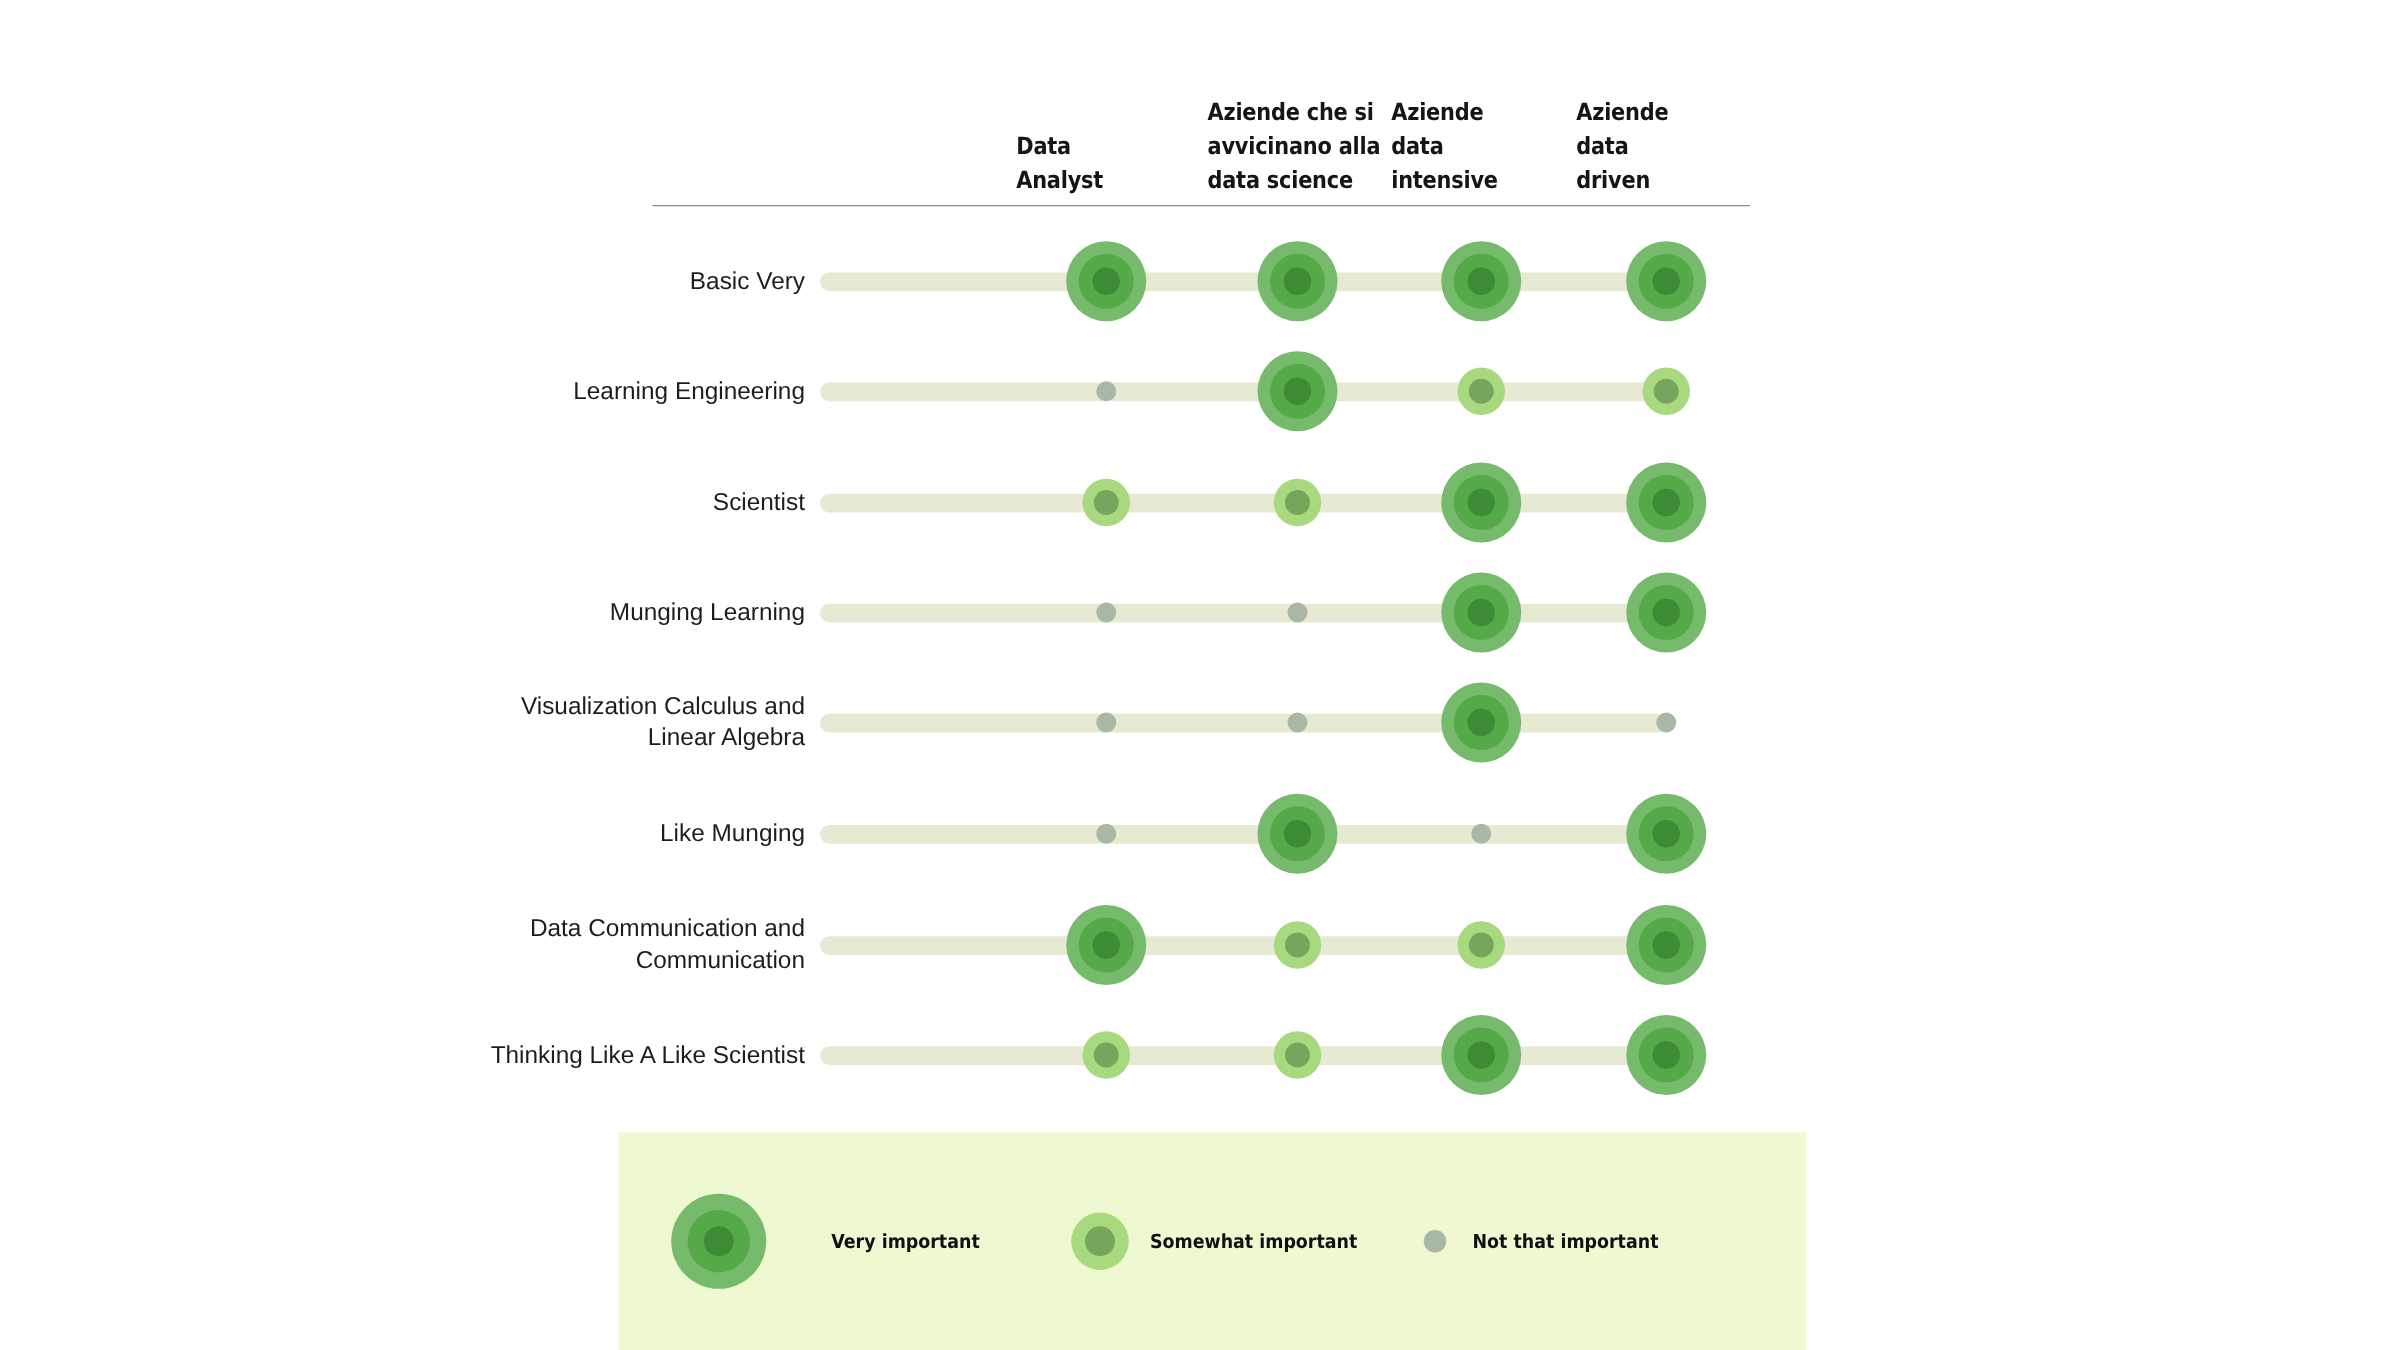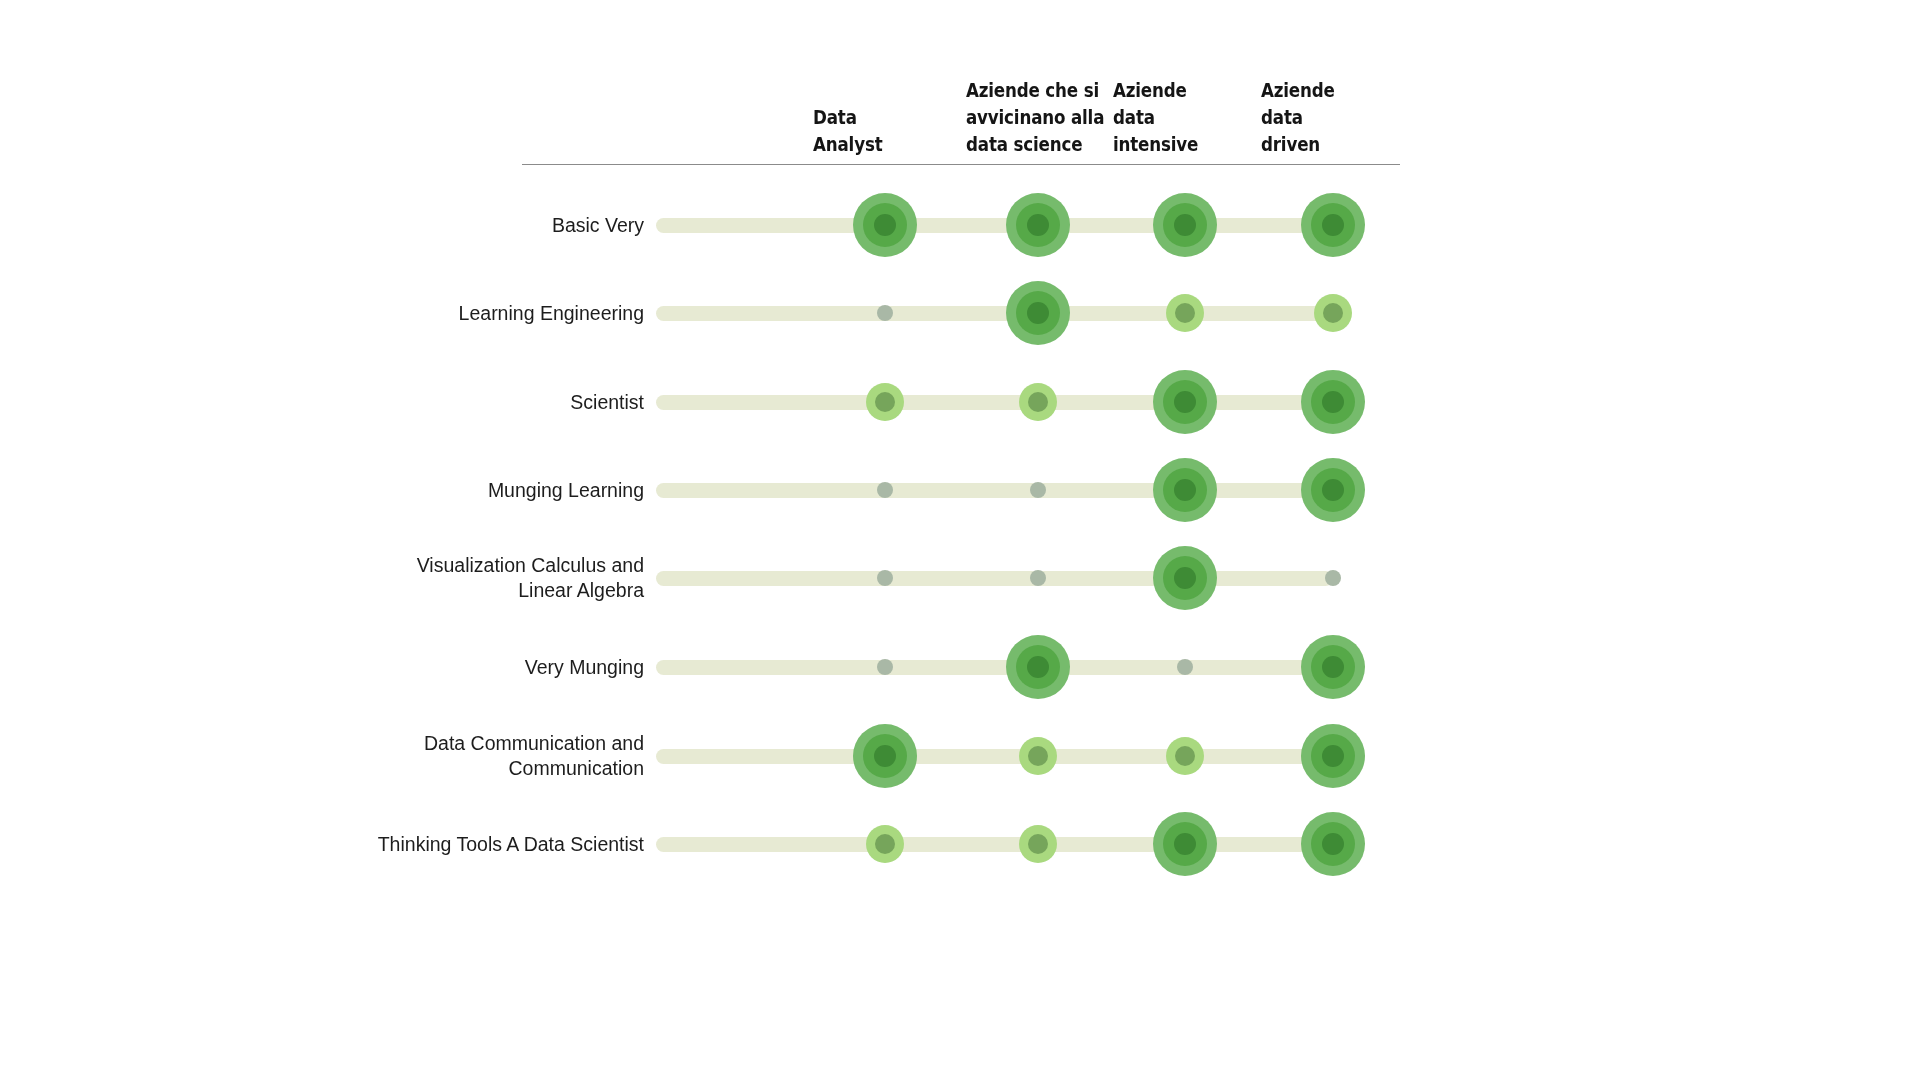--- a/index.html
+++ b/index.html
@@ -228,21 +228,21 @@
         <div style="position: absolute; left: 1185px; top: 0px; width: 0px; height: 0px;">
           <div class="bubble" style="height: 64px; width: 64px; background: rgb(118, 187, 108); left: 50%; top: 50%;"></div>
           <div class="bubble" style="height: 44px; width: 44px; background: rgb(86, 169, 72); left: 50%; top: 50%;"></div>
           <div class="bubble" style="height: 22px; width: 22px; background: rgb(62, 139, 53); left: 50%; top: 50%;"></div>
         </div>
         <div style="position: absolute; left: 1333px; top: 0px; width: 0px; height: 0px;">
           <div class="bubble" style="height: 16px; width: 16px; background: rgb(169, 184, 166); left: 50%; top: 50%;"></div>
         </div>
       </div>
       <div class="row" style="top: 667px;">
-        <div class="row-label" style="top: -12.5px;">Very Munging</div>
+        <div class="row-label" style="top: -12.5px;">Like Munging</div>
         <div class="track" style="left: 656px; width: 677px; top: -7.5px;"></div>
         <div style="position: absolute; left: 885px; top: 0px; width: 0px; height: 0px;">
           <div class="bubble" style="height: 16px; width: 16px; background: rgb(169, 184, 166); left: 50%; top: 50%;"></div>
         </div>
         <div style="position: absolute; left: 1038px; top: 0px; width: 0px; height: 0px;">
           <div class="bubble" style="height: 64px; width: 64px; background: rgb(118, 187, 108); left: 50%; top: 50%;"></div>
           <div class="bubble" style="height: 44px; width: 44px; background: rgb(86, 169, 72); left: 50%; top: 50%;"></div>
           <div class="bubble" style="height: 22px; width: 22px; background: rgb(62, 139, 53); left: 50%; top: 50%;"></div>
         </div>
         <div style="position: absolute; left: 1185px; top: 0px; width: 0px; height: 0px;">
@@ -271,21 +271,21 @@
           <div class="bubble" style="height: 38px; width: 38px; background: rgb(169, 217, 127); left: 50%; top: 50%;"></div>
           <div class="bubble" style="height: 20px; width: 20px; background: rgb(118, 165, 91); left: 50%; top: 50%;"></div>
         </div>
         <div style="position: absolute; left: 1333px; top: 0px; width: 0px; height: 0px;">
           <div class="bubble" style="height: 64px; width: 64px; background: rgb(118, 187, 108); left: 50%; top: 50%;"></div>
           <div class="bubble" style="height: 44px; width: 44px; background: rgb(86, 169, 72); left: 50%; top: 50%;"></div>
           <div class="bubble" style="height: 22px; width: 22px; background: rgb(62, 139, 53); left: 50%; top: 50%;"></div>
         </div>
       </div>
       <div class="row" style="top: 844px;">
-        <div class="row-label" style="top: -12.5px;">Thinking Tools A Data Scientist</div>
+        <div class="row-label" style="top: -12.5px;">Thinking Like A Like Scientist</div>
         <div class="track" style="left: 656px; width: 677px; top: -7.5px;"></div>
         <div style="position: absolute; left: 885px; top: 0px; width: 0px; height: 0px;">
           <div class="bubble" style="height: 38px; width: 38px; background: rgb(169, 217, 127); left: 50%; top: 50%;"></div>
           <div class="bubble" style="height: 20px; width: 20px; background: rgb(118, 165, 91); left: 50%; top: 50%;"></div>
         </div>
         <div style="position: absolute; left: 1038px; top: 0px; width: 0px; height: 0px;">
           <div class="bubble" style="height: 38px; width: 38px; background: rgb(169, 217, 127); left: 50%; top: 50%;"></div>
           <div class="bubble" style="height: 20px; width: 20px; background: rgb(118, 165, 91); left: 50%; top: 50%;"></div>
         </div>
         <div style="position: absolute; left: 1185px; top: 0px; width: 0px; height: 0px;">
@@ -294,14 +294,37 @@
           <div class="bubble" style="height: 22px; width: 22px; background: rgb(62, 139, 53); left: 50%; top: 50%;"></div>
         </div>
         <div style="position: absolute; left: 1333px; top: 0px; width: 0px; height: 0px;">
           <div class="bubble" style="height: 64px; width: 64px; background: rgb(118, 187, 108); left: 50%; top: 50%;"></div>
           <div class="bubble" style="height: 44px; width: 44px; background: rgb(86, 169, 72); left: 50%; top: 50%;"></div>
           <div class="bubble" style="height: 22px; width: 22px; background: rgb(62, 139, 53); left: 50%; top: 50%;"></div>
         </div>
       </div>
     </div>
 
+  <div id="legend-band">
+      <div class="legend-item" style="left: 0px;">
+        <div style="position: absolute; left: 80px; top: 87px; width: 0px; height: 0px;">
+          <div class="bubble" style="height: 76px; width: 76px; background: rgb(118, 187, 108); left: 50%; top: 50%;"></div>
+          <div class="bubble" style="height: 50px; width: 50px; background: rgb(86, 169, 72); left: 50%; top: 50%;"></div>
+          <div class="bubble" style="height: 24px; width: 24px; background: rgb(62, 139, 53); left: 50%; top: 50%;"></div>
+        </div>
+        <div class="legend-label" style="left: 170px; transform: translateY(-50%) scaleX(0.9);">Very important</div>
+      </div>
+      <div class="legend-item" style="left: 0px;">
+        <div style="position: absolute; left: 385px; top: 87px; width: 0px; height: 0px;">
+          <div class="bubble" style="height: 46px; width: 46px; background: rgb(169, 217, 127); left: 50%; top: 50%;"></div>
+          <div class="bubble" style="height: 24px; width: 24px; background: rgb(118, 165, 91); left: 50%; top: 50%;"></div>
+        </div>
+        <div class="legend-label" style="left: 425px; transform: translateY(-50%) scaleX(0.9);">Somewhat important</div>
+      </div>
+      <div class="legend-item" style="left: 0px;">
+        <div style="position: absolute; left: 653px; top: 87px; width: 0px; height: 0px;">
+          <div class="bubble" style="height: 18px; width: 18px; background: rgb(169, 184, 166); left: 50%; top: 50%;"></div>
+        </div>
+        <div class="legend-label" style="left: 683px; transform: translateY(-50%) scaleX(0.9);">Not that important</div>
+      </div>
+    </div>
 
 </div>
 
 </body></html>

